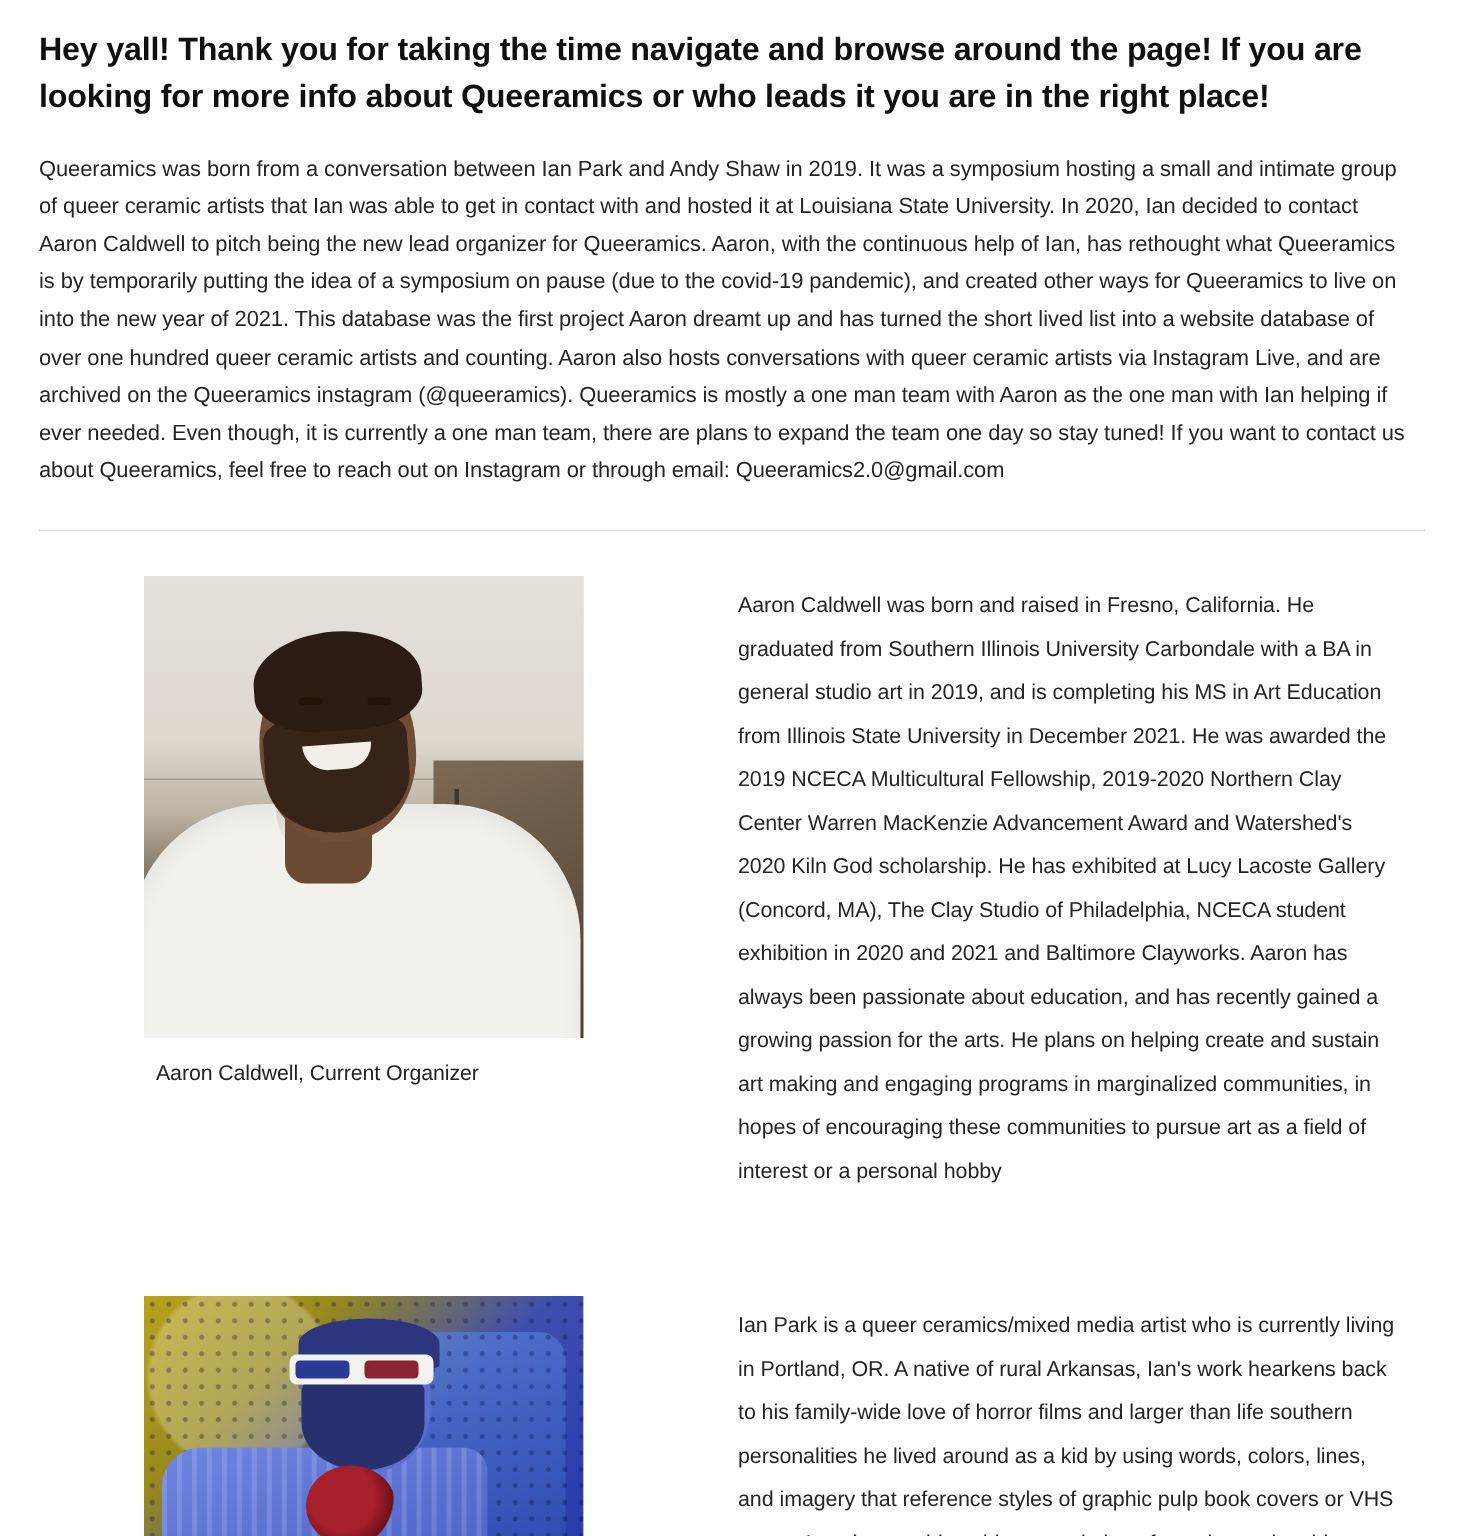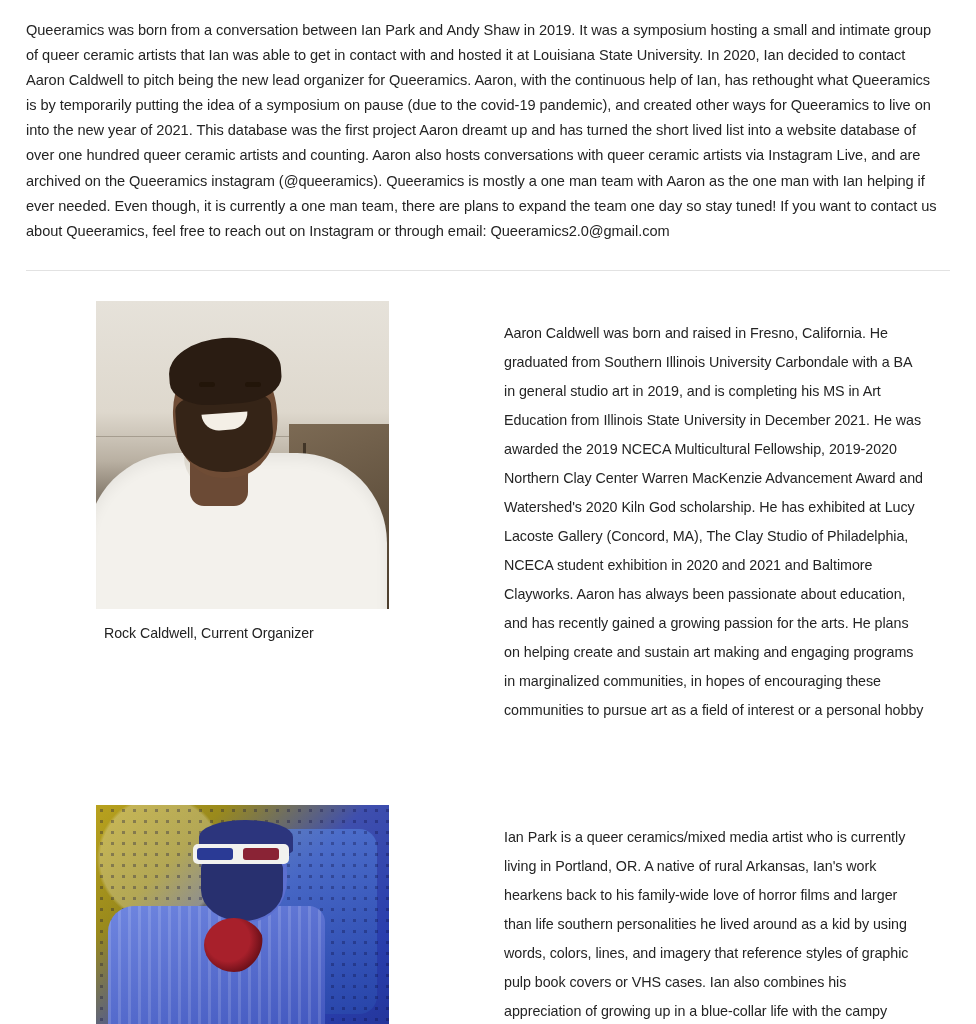--- a/index.html
+++ b/index.html
@@ -68,21 +68,21 @@
   }
   .bio-right {
     flex: 1;
     padding-right: 14px;
     padding-top: 6px;
   }
   .bio-text {
     font-size: 14.3px;
     line-height: 2.03;
     color: #242424;
-    margin: 12px;
+    margin: 0;
     letter-spacing: -0.05px;
   }
   .block-spacer { height: 38px; }
 
   
   .portrait-a {
     position: absolute;
     inset: 0;
     background:
       linear-gradient(180deg, #e6e2da 0%, #ded8cd 36%, #b9b0a2 52%, #8b8173 62%, #6d6357 72%, #4a423a 100%);
@@ -249,20 +249,21 @@
     width: 60px; height: 54px;
     background: radial-gradient(circle at 40% 40%, #a8202b 0 45%, #6d1019 70%, transparent 72%);
     border-radius: 50%;
   }
 </style>
 </head>
 <body>
 
 <div class="page">
 
+  <h1 class="intro-heading">Hey yall! Thank you for taking the time navigate and browse around the page! If you are looking for more info about Queeramics or who leads it you are in the right place!</h1>
 
   <p class="intro-body">Queeramics was born from a conversation between Ian Park and Andy Shaw in 2019. It was a symposium hosting a small and intimate group of queer ceramic artists that Ian was able to get in contact with and hosted it at Louisiana State University. In 2020, Ian decided to contact Aaron Caldwell to pitch being the new lead organizer for Queeramics. Aaron, with the continuous help of Ian, has rethought what Queeramics is by temporarily putting the idea of a symposium on pause (due to the covid-19 pandemic), and created other ways for Queeramics to live on into the new year of 2021. This database was the first project Aaron dreamt up and has turned the short lived list into a website database of over one hundred queer ceramic artists and counting. Aaron also hosts conversations with queer ceramic artists via Instagram Live, and are archived on the Queeramics instagram (@queeramics). Queeramics is mostly a one man team with Aaron as the one man with Ian helping if ever needed. Even though, it is currently a one man team, there are plans to expand the team one day so stay tuned! If you want to contact us about Queeramics, feel free to reach out on Instagram or through email: Queeramics2.0@gmail.com</p>
 
   <hr class="divider">
 
   <div class="bio-block">
     <div class="bio-left">
       <div class="photo-frame">
         <div class="portrait-a">
           <div class="wall-line"></div>
@@ -270,21 +271,21 @@
           <div class="shirt"></div>
           <div class="neck"></div>
           <div class="head"></div>
           <div class="beard"></div>
           <div class="hair"></div>
           <div class="eye l"></div>
           <div class="eye r"></div>
           <div class="mouth"></div>
         </div>
       </div>
-      <div class="caption">Rock Caldwell, Current Organizer</div>
+      <div class="caption">Aaron Caldwell, Current Organizer</div>
     </div>
     <div class="bio-right">
       <p class="bio-text">Aaron Caldwell was born and raised in Fresno, California. He graduated from Southern Illinois University Carbondale with a BA in general studio art in 2019, and is completing his MS in Art Education from Illinois State University in December 2021. He was awarded the 2019 NCECA Multicultural Fellowship, 2019-2020 Northern Clay Center Warren MacKenzie Advancement Award and Watershed's 2020 Kiln God scholarship. He has exhibited at Lucy Lacoste Gallery (Concord, MA), The Clay Studio of Philadelphia, NCECA student exhibition in 2020 and 2021 and Baltimore Clayworks. Aaron has always been passionate about education, and has recently gained a growing passion for the arts. He plans on helping create and sustain art making and engaging programs in marginalized communities, in hopes of encouraging these communities to pursue art as a field of interest or a personal hobby</p>
     </div>
   </div>
 
   <div class="block-spacer"></div>
 
   <div class="bio-block">
     <div class="bio-left">

